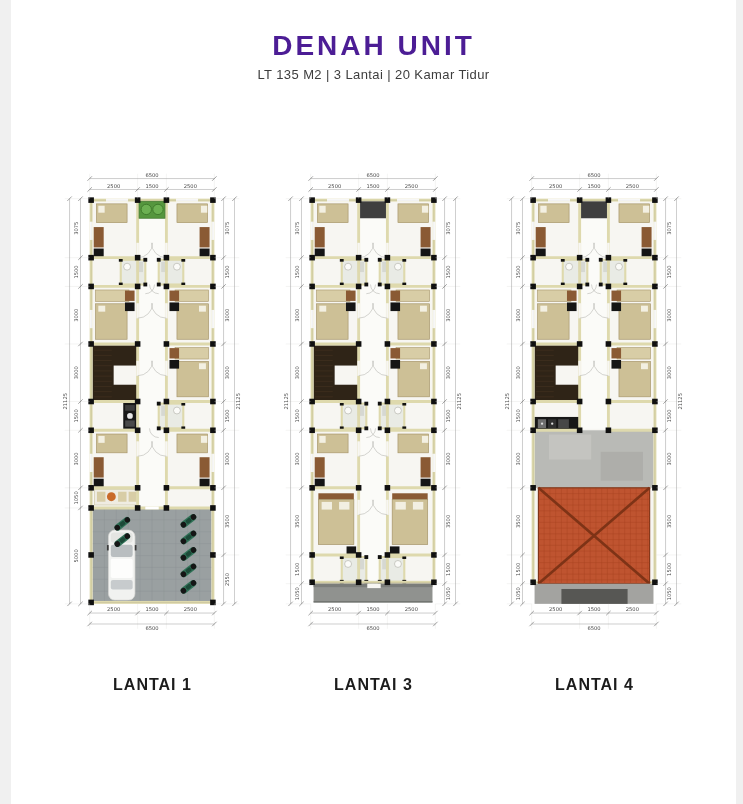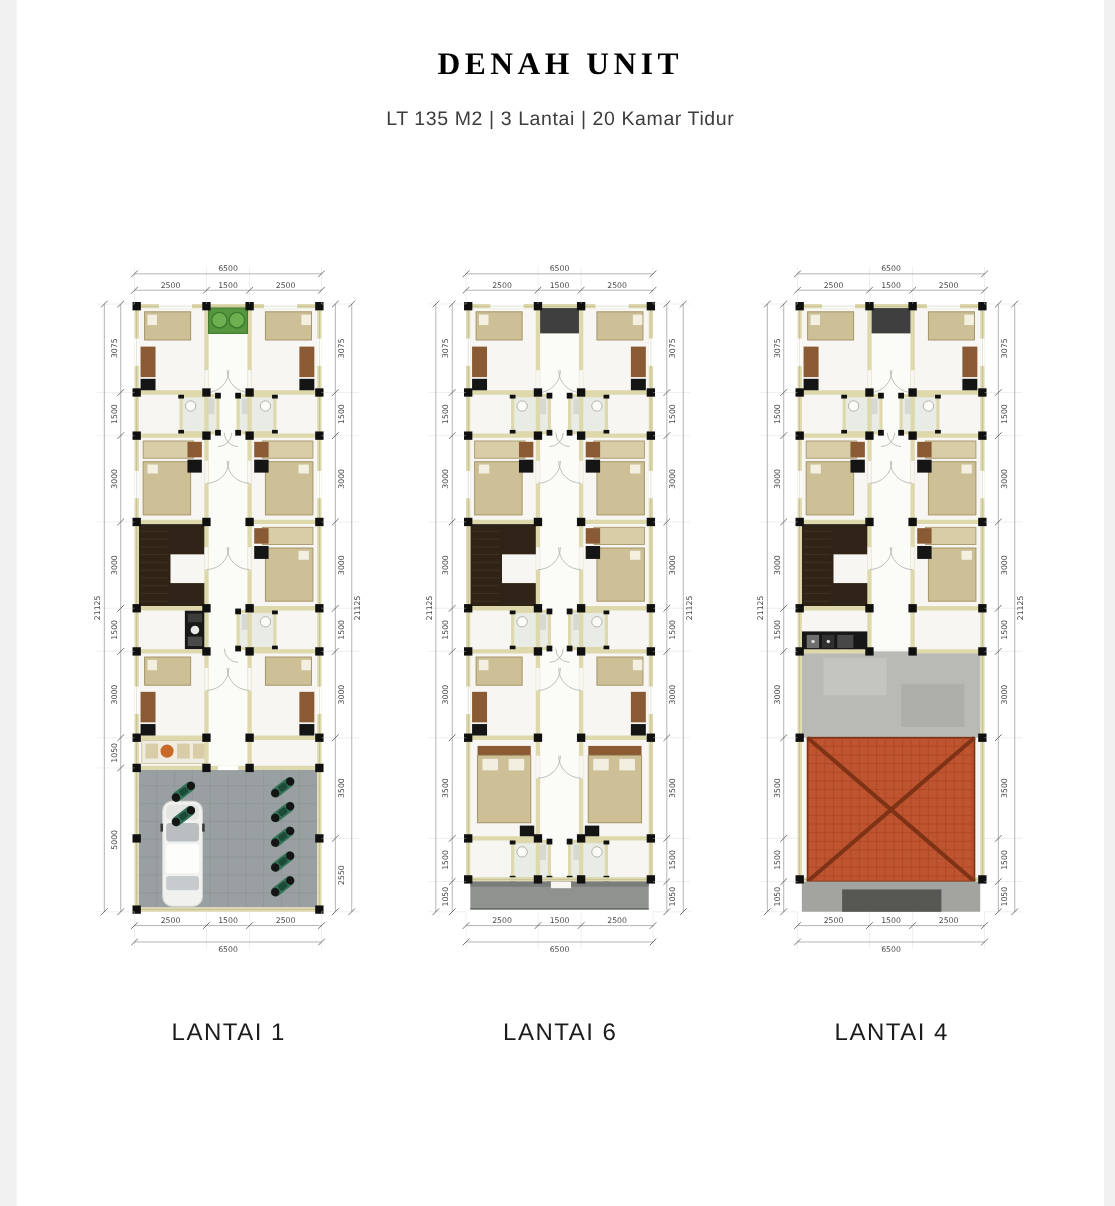--- a/index.html
+++ b/index.html
@@ -1,29 +1,29 @@
 <!DOCTYPE html>
 <html><head>
 <meta charset="utf-8">
 <style>
   *{margin:0;padding:0;box-sizing:border-box}
   html,body{background:#e9e9e9}
   body{font-family:"Liberation Sans",sans-serif}
   .page{width:743px;height:804px;margin:0 auto;background:#fff;
         border-left:11px solid #f0f0f0;border-right:7px solid #f0f0f0;overflow:hidden}
   .header{text-align:center;padding-top:30px}
-  .title{font-size:21px;font-weight:bold;letter-spacing:3px;color:#000000;
-         font-family:Liberation Serif, serif}
-  .subtitle{font-size:13px;color:#3d3d3d;margin-top:16px;letter-spacing:.4px}
+  .title{font-size:28px;font-weight:bold;letter-spacing:3px;color:#4c1d95;
+         font-family:Liberation Sans, sans-serif}
+  .subtitle{font-size:13px;color:#3d3d3d;margin-top:5px;letter-spacing:.4px}
   .plans{display:flex;justify-content:center;gap:34px;margin-top:86px}
   .plan{width:187px;display:flex;flex-direction:column;align-items:center}
   figure{margin:0}
   .plan-svg svg{width:187px;height:auto;display:block}
   .plan-svg text{font-family:"DejaVu Sans",sans-serif;font-size:270px;fill:#4c4c4c;text-anchor:middle}
-  .caption{margin-top:38px;font-size:16px;font-weight:normal;letter-spacing:1px;color:#1c1c1c;text-align:center}
+  .caption{margin-top:38px;font-size:16px;font-weight:bold;letter-spacing:1px;color:#1c1c1c;text-align:center}
 </style>
 </head>
 <body>
 
 <div class="page">
   <div class="header">
     <div class="title">DENAH UNIT</div>
     <div class="subtitle">LT 135 M2 | 3 Lantai | 20 Kamar Tidur</div>
   </div>
 
@@ -662,21 +662,21 @@
               <text x="7280" y="9075" transform="rotate(-90 7280 9075)">3000</text>
               <text x="7280" y="11325" transform="rotate(-90 7280 11325)">1500</text>
               <text x="7280" y="13575" transform="rotate(-90 7280 13575)">3000</text>
               <text x="7280" y="16825" transform="rotate(-90 7280 16825)">3500</text>
               <text x="7280" y="19325" transform="rotate(-90 7280 19325)">1500</text>
               <text x="7280" y="20600" transform="rotate(-90 7280 20600)">1050</text>
               <text x="7850" y="10562.5" transform="rotate(-90 7850 10562.5)">21125</text>
             </g>
           </svg>
         </div>
-      <figcaption class="caption">LANTAI 6</figcaption>
+      <figcaption class="caption">LANTAI 3</figcaption>
     </figure>
     <figure class="plan">
       <div class="plan-svg" id="plan-2">
           <svg viewBox="-1600 -1600 9750 24500" xmlns="http://www.w3.org/2000/svg">
             <g>
               <rect x="0" y="0" width="6500" height="20075" fill="#f7f6f2"></rect>
               <rect x="2575" y="75" width="1350" height="11925" fill="#fbfbf8"></rect>
               <rect x="150" y="12075" width="6200" height="3000" fill="#b9bab6"></rect>
               <rect x="900" y="12300" width="2200" height="1300" fill="#c4c4c0"></rect>
               <rect x="3600" y="13200" width="2200" height="1500" fill="#aeaeaa"></rect>

